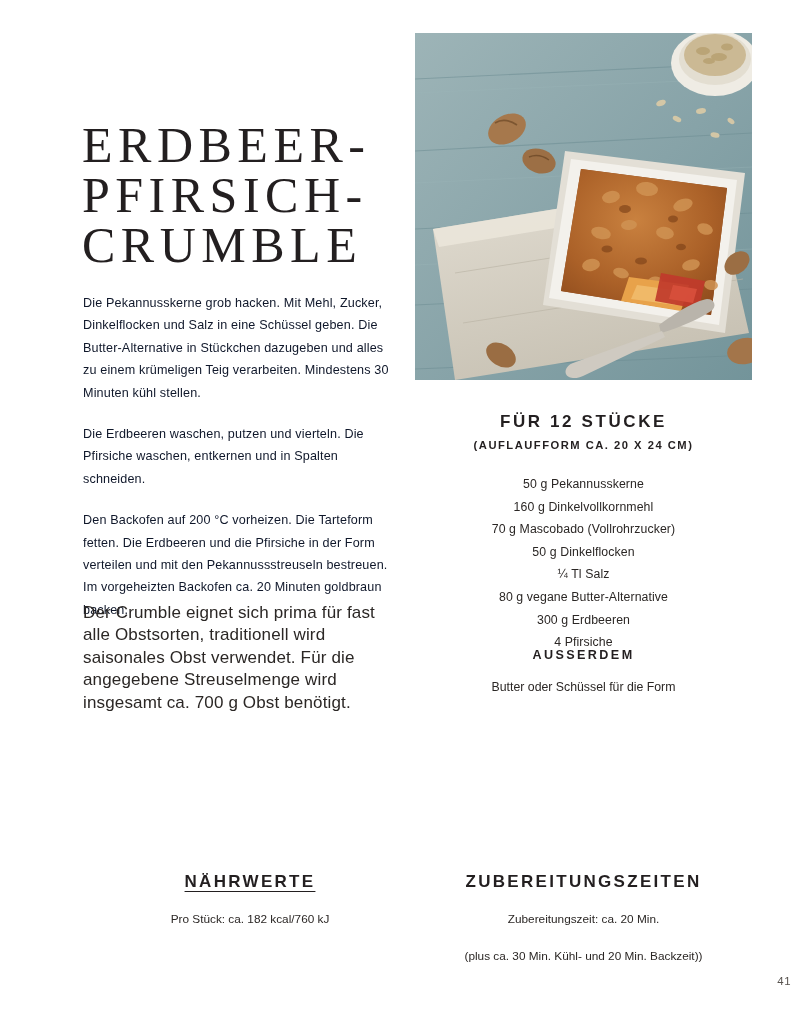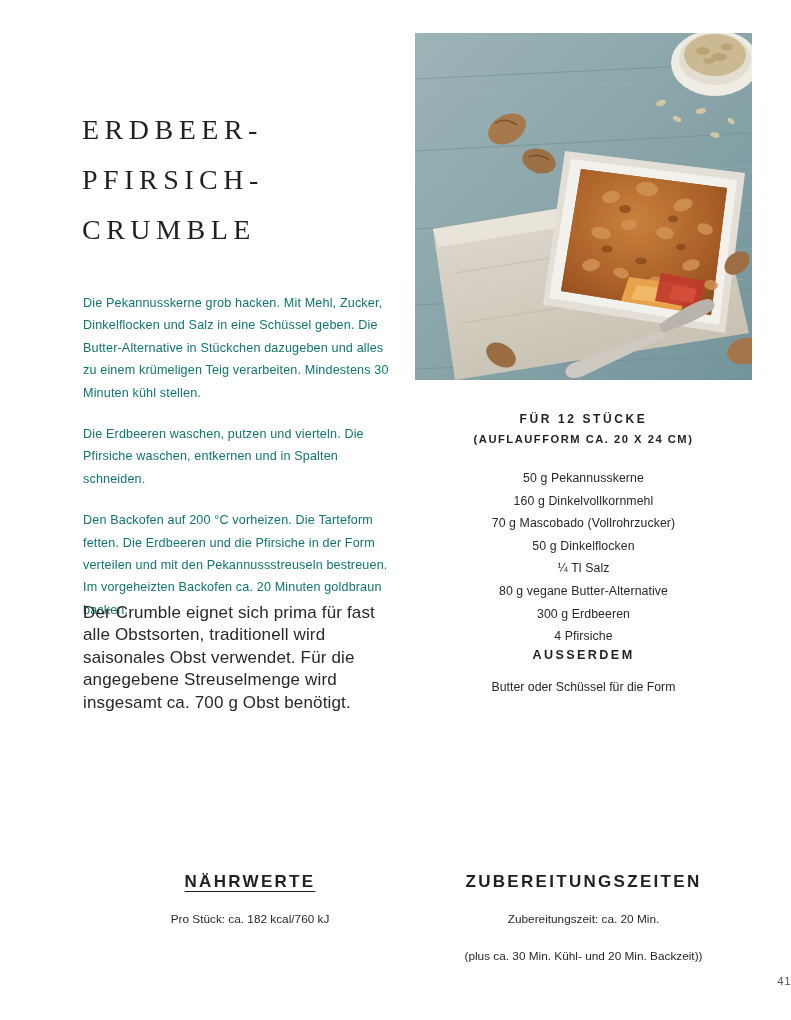--- a/index.html
+++ b/index.html
@@ -22,21 +22,21 @@
     height: 1020px;
   }
 
   
   .title {
     position: absolute;
     left: 82px;
     top: 86px;
     width: 330px;
     font-family: "Liberation Serif", serif;
-    font-size: 28px;
+    font-size: 50px;
     line-height: 50px;
     letter-spacing: 5.5px;
     color: #231f20;
     font-weight: 400;
     text-transform: uppercase;
   }
   .title-line { display: block; white-space: nowrap; }
 
   
   .photo {
@@ -53,21 +53,21 @@
   
   .instructions {
     position: absolute;
     left: 83px;
     top: 292px;
     width: 316px;
   }
   .para {
     font-size: 12.6px;
     line-height: 22.4px;
-    color: #0f766e;
+    color: #0f172a;
     margin: 0 0 19px 0;
     letter-spacing: 0.15px;
   }
   .para:last-child { margin-bottom: 0; }
 
   .tip-block {
     position: absolute;
     left: 83px;
     top: 602px;
     width: 320px;
@@ -91,21 +91,21 @@
 
   
   .ingredients {
     position: absolute;
     left: 415px;
     top: 412px;
     width: 337px;
     text-align: center;
   }
   .ing-heading {
-    font-size: 12px;
+    font-size: 17px;
     font-weight: 700;
     letter-spacing: 2.6px;
     color: #231f20;
     margin: 0 0 7px 0;
   }
   .ing-subheading {
     font-size: 11.2px;
     font-weight: 700;
     letter-spacing: 1.5px;
     color: #231f20;

